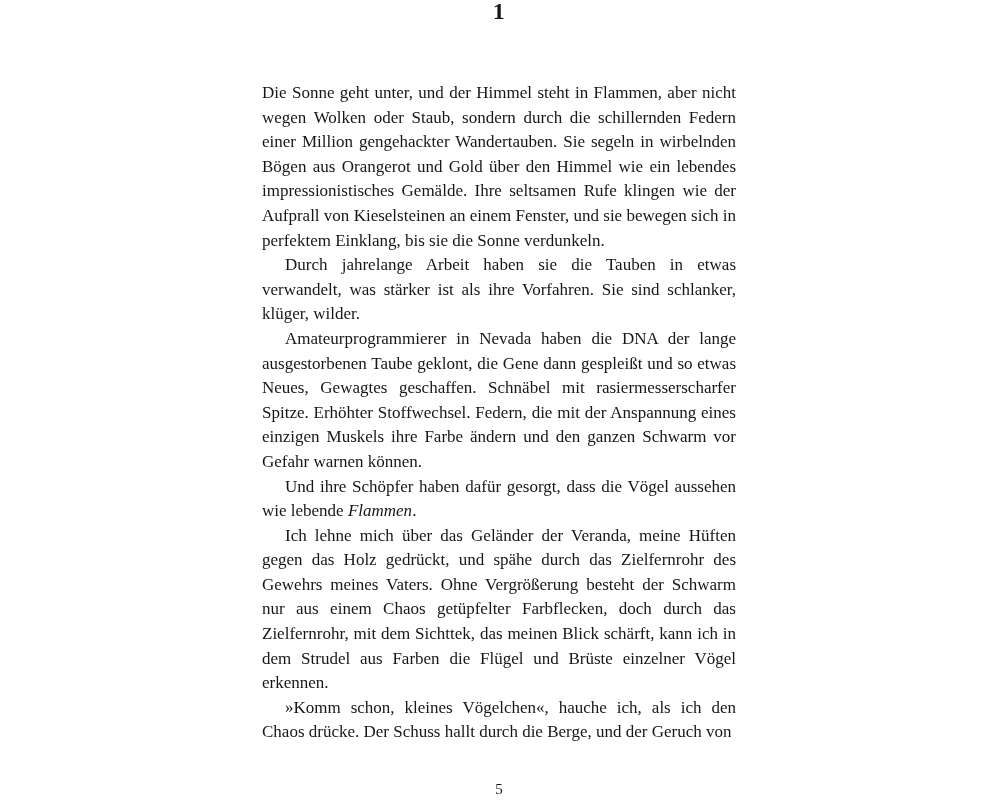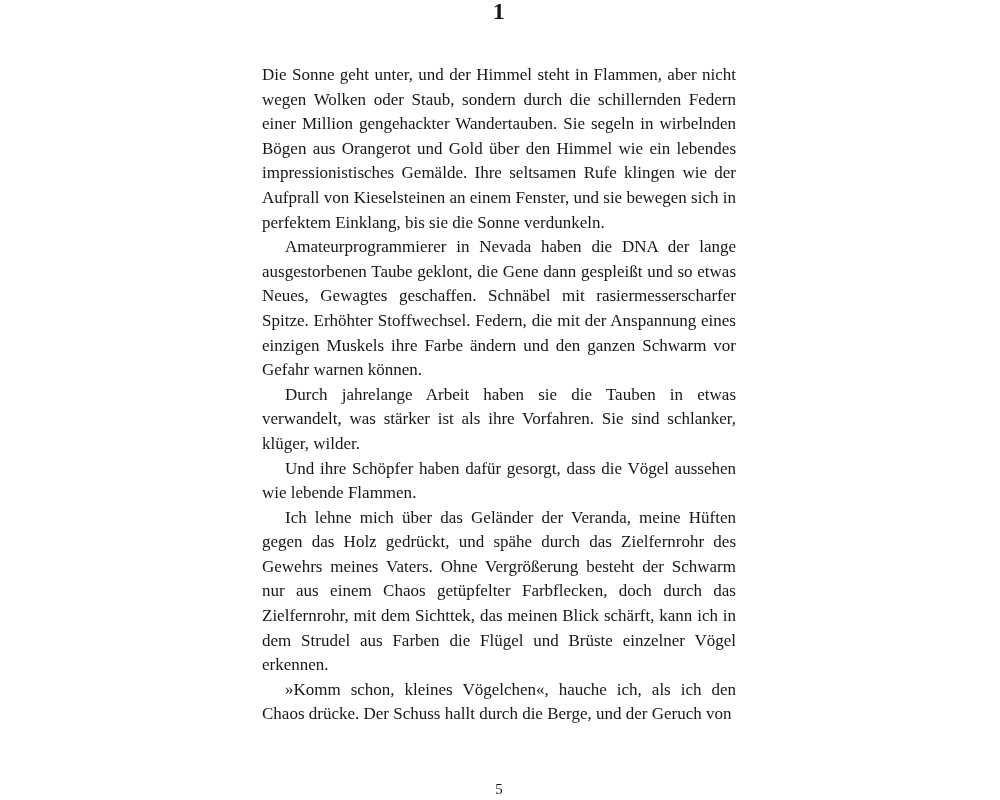--- a/index.html
+++ b/index.html
@@ -21,56 +21,57 @@
     top: -2px;
     left: 262px;
     width: 474px;
     text-align: center;
     font-size: 24px;
     font-weight: 700;
     letter-spacing: 0.5px;
   }
   .text-block {
     position: absolute;
-    top: 63px;
+    top: 81px;
     left: 262px;
     width: 474px;
     font-size: 17px;
     line-height: 24.6px;
     text-align: justify;
     hyphens: auto;
     -webkit-hyphens: auto;
   }
   .text-block p {
     margin: 0;
     padding: 0;
   }
   .text-block p.indent {
     text-indent: 23px;
   }
   .italic {
+    font-style: italic;
   }
   .page-number {
     position: absolute;
     bottom: 2px;
     left: 262px;
     width: 474px;
     text-align: center;
     font-size: 15px;
   }
 </style>
 </head>
 <body>
 
 <div class="book-page">
   <div class="chapter-number">1</div>
 
   <div class="text-block">
       <p lang="de"><span>Die Sonne geht unter, und der Himmel steht in Flammen, aber nicht wegen Wolken oder Staub, sondern durch die schillernden Federn einer Million gengehackter Wandertauben. Sie segeln in wirbelnden Bögen aus Orangerot und Gold über den Himmel wie ein lebendes impressionistisches Gemälde. Ihre seltsamen Rufe klingen wie der Aufprall von Kieselsteinen an einem Fenster, und sie bewegen sich in perfektem Einklang, bis sie die Sonne verdunkeln.</span></p>
+      <p lang="de" class="indent"><span>Durch jahrelange Arbeit haben sie die Tauben in etwas verwandelt, was stärker ist als ihre Vorfahren. Sie sind schlanker, klüger, wilder.</span></p>
       <p lang="de" class="indent"><span>Amateurprogrammierer in Nevada haben die DNA der lange ausgestorbenen Taube geklont, die Gene dann gespleißt und so etwas Neues, Gewagtes geschaffen. Schnäbel mit rasiermesserscharfer Spitze. Erhöhter Stoffwechsel. Federn, die mit der Anspannung eines einzigen Muskels ihre Farbe ändern und den ganzen Schwarm vor Gefahr warnen können.</span></p>
-      <p lang="de" class="indent"><span>Durch jahrelange Arbeit haben sie die Tauben in etwas verwandelt, was stärker ist als ihre Vorfahren. Sie sind schlanker, klüger, wilder.</span></p>
       <p lang="de" class="indent"><span>Und ihre Schöpfer haben dafür gesorgt, dass die Vögel aussehen wie lebende </span><span class="italic">Flammen</span><span>.</span></p>
       <p lang="de" class="indent"><span>Ich lehne mich über das Geländer der Veranda, meine Hüften gegen das Holz gedrückt, und spähe durch das Zielfernrohr des Gewehrs meines Vaters. Ohne Vergrößerung besteht der Schwarm nur aus einem Chaos getüpfelter Farbflecken, doch durch das Zielfernrohr, mit dem Sichttek, das meinen Blick schärft, kann ich in dem Strudel aus Farben die Flügel und Brüste einzelner Vögel erkennen.</span></p>
       <p lang="de" class="indent"><span>»Komm schon, kleines Vögelchen«, hauche ich, als ich den Chaos drücke. Der Schuss hallt durch die Berge, und der Geruch von</span></p>
     </div>
 
   <div class="page-number">5</div>
 </div>
 
 </body></html>

